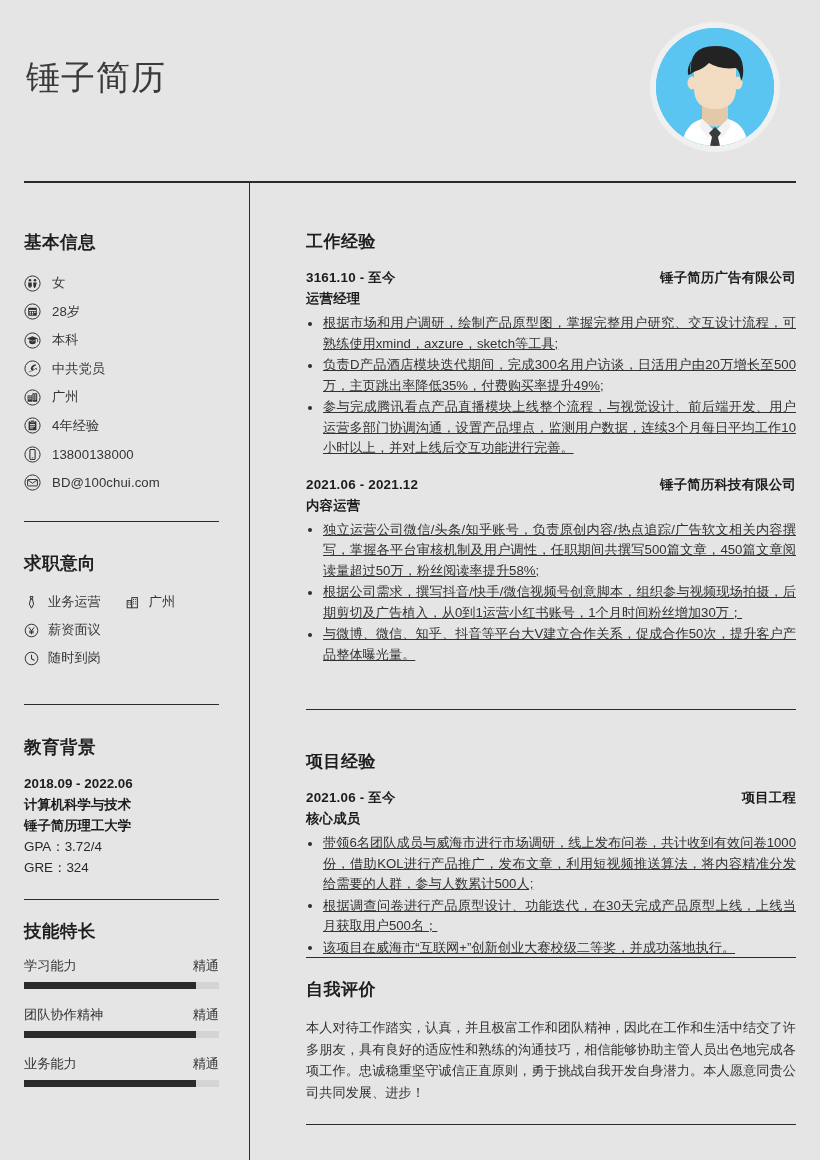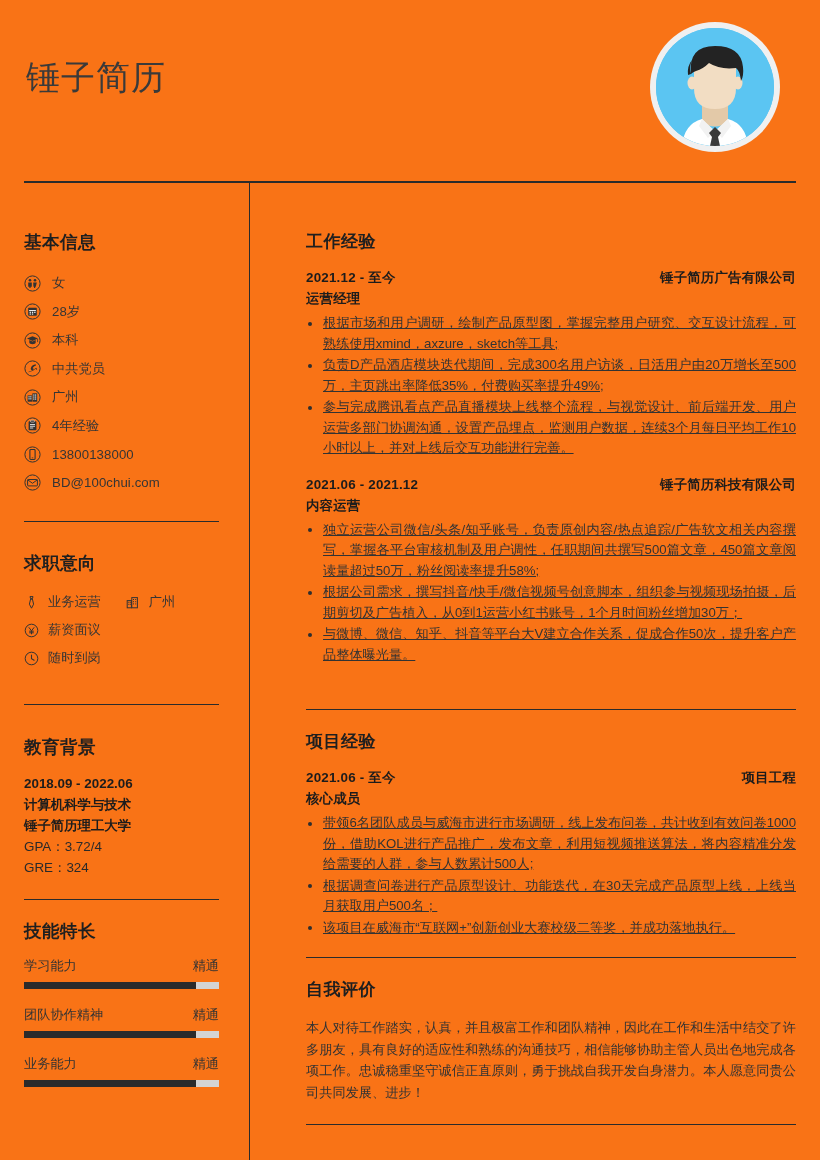--- a/index.html
+++ b/index.html
@@ -3,21 +3,21 @@
 <meta charset="utf-8">
 <style>
   * { box-sizing: border-box; margin: 0; padding: 0; }
   html, body {
     width: 820px; height: 1160px;
     background: #ffffff;
     font-family: "Liberation Sans", "DejaVu Sans", sans-serif;
     color: #333333;
     -webkit-font-smoothing: antialiased;
   }
-  .page { position: relative; width: 820px; height: 1160px; overflow: hidden; background:#f97316; }
+  .page { position: relative; width: 820px; height: 1160px; overflow: hidden; background:#e5e5e5; }
 
   
   .header { position: relative; height: 182px; padding: 0 24px; }
   .hd-name {
     position: absolute; left: 26px; top: 57px;
     font-size: 34px; font-weight: 400; color: #3a3a3a; letter-spacing: 1px;
     line-height: 1.2;
   }
   .hd-tag {
     position: absolute; left: 26px; top: 117px;
@@ -399,21 +399,21 @@
 
     </div>
 
     <div>
 
       <div class="rsec" style="top:48px;">
         <div class="sec-h-right">工作经验</div>
 
         <div class="job">
           <div class="job-head">
-            <span class="job-date">2021.12 - 至今</span>
+            <span class="job-date">3161.10 - 至今</span>
             <span class="job-org">锤子简历广告有限公司</span>
           </div>
           <div class="job-role">运营经理</div>
           <ul class="bullets">
             <li>根据市场和用户调研，绘制产品原型图，掌握完整用户研究、交互设计流程，可熟练使用xmind，axzure，sketch等工具;</li>
             <li>负责D产品酒店模块迭代期间，完成300名用户访谈，日活用户由20万增长至500万，主页跳出率降低35%，付费购买率提升49%;</li>
             <li>参与完成腾讯看点产品直播模块上线整个流程，与视觉设计、前后端开发、用户运营多部门协调沟通，设置产品埋点，监测用户数据，连续3个月每日平均工作10小时以上，并对上线后交互功能进行完善。</li>
           </ul>
         </div>
 
@@ -426,21 +426,21 @@
           <ul class="bullets">
             <li>独立运营公司微信/头条/知乎账号，负责原创内容/热点追踪/广告软文相关内容撰写，掌握各平台审核机制及用户调性，任职期间共撰写500篇文章，450篇文章阅读量超过50万，粉丝阅读率提升58%;</li>
             <li>根据公司需求，撰写抖音/快手/微信视频号创意脚本，组织参与视频现场拍摄，后期剪切及广告植入，从0到1运营小红书账号，1个月时间粉丝增加30万；</li>
             <li>与微博、微信、知乎、抖音等平台大V建立合作关系，促成合作50次，提升客户产品整体曝光量。</li>
           </ul>
         </div>
       </div>
 
       <div class="rrule" style="top:527px;"></div>
 
-      <div class="rsec" style="top:548px;">
+      <div class="rsec" style="top:568px;">
         <div class="sec-h-right">项目经验</div>
 
         <div class="job">
           <div class="job-head">
             <span class="job-date">2021.06 - 至今</span>
             <span class="job-org">项目工程</span>
           </div>
           <div class="job-role">核心成员</div>
           <ul class="bullets">
             <li>带领6名团队成员与威海市进行市场调研，线上发布问卷，共计收到有效问卷1000份，借助KOL进行产品推广，发布文章，利用短视频推送算法，将内容精准分发给需要的人群，参与人数累计500人;</li>

